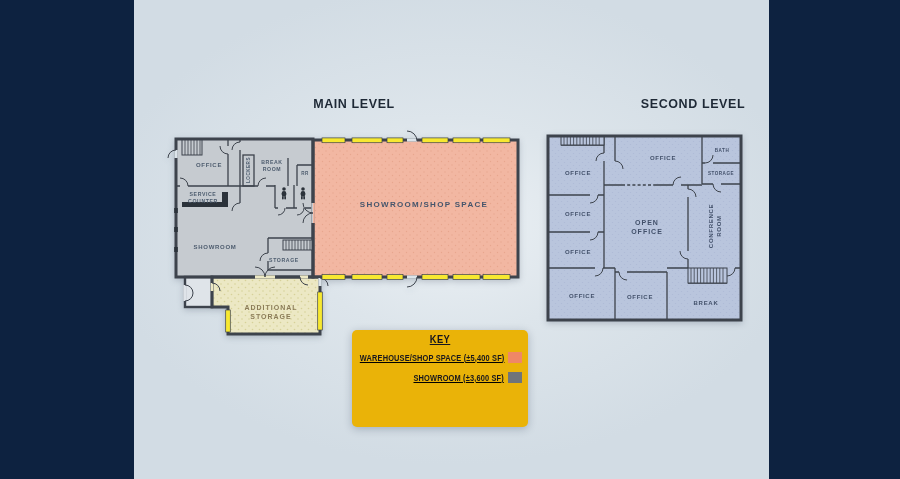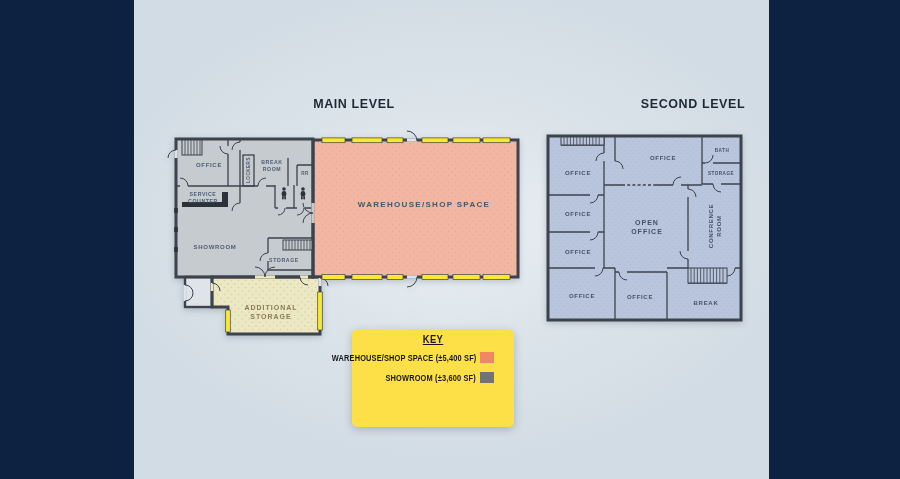--- a/index.html
+++ b/index.html
@@ -18,25 +18,25 @@
   .rl{position:absolute;transform:translate(-50%,-50%);font-weight:bold;font-size:6px;
       letter-spacing:.7px;color:#4d5c6e;text-align:center;line-height:1.35;white-space:nowrap;}
   .rl.wrap{white-space:normal;}
   .rl.rot{transform:translate(-50%,-50%) rotate(-90deg);}
   .rl.second{color:#42506a;}
   .rl.tiny{font-size:4.6px;letter-spacing:.5px;}
   .rl.small{font-size:5.2px;letter-spacing:.6px;}
   .rl.big{font-size:8px;letter-spacing:1.3px;color:#46566c;}
   .rl.med{font-size:7px;letter-spacing:1px;}
   .rl.brown{color:#8b7c58;}
-  .key{position:absolute;left:352px;top:330px;width:162px;height:97px;background:#fde047;
+  .key{position:absolute;left:352px;top:330px;width:176px;height:97px;background:#eab308;
        border-radius:5px;box-shadow:0 2px 8px rgba(20,35,60,.25);padding-top:3px;box-sizing:border-box;}
   .key-title{text-align:center;font-weight:bold;font-size:11px;text-decoration:underline;
              letter-spacing:.5px;color:#16161e;transform:scaleX(.85);height:14px;}
-  .key-row{display:flex;align-items:center;justify-content:flex-end;height:20px;padding-right:20px;}
+  .key-row{display:flex;align-items:center;justify-content:flex-end;height:20px;padding-right:6px;text-decoration:underline;}
   .key-label{font-weight:bold;font-size:9.5px;color:#16161e;letter-spacing:.2px;
              transform:scaleX(.78);transform-origin:100% 50%;white-space:nowrap;}
   .key-swatch{width:14px;height:11px;margin-left:4px;flex:0 0 auto;}
 </style>
 </head>
 <body>
 
 <div class="page">
   <div class="side left"></div>
   <div class="side right"></div>
@@ -170,21 +170,21 @@
       </g>
     </svg>
 
     <div class="rl" style="left:39px;top:37px;">OFFICE</div>
     <div class="rl wrap small" style="left:33px;top:70px;width:34px;">SERVICE COUNTER</div>
     <div class="rl rot tiny" style="left:78.5px;top:42px;">LOCKERS</div>
     <div class="rl wrap small" style="left:102px;top:38px;width:26px;">BREAK ROOM</div>
     <div class="rl tiny" style="left:135px;top:46px;">RR</div>
     <div class="rl" style="left:45px;top:119px;">SHOWROOM</div>
     <div class="rl small" style="left:114px;top:133px;">STORAGE</div>
-    <div class="rl big" style="left:254px;top:77px;">WAREHOUSE/SHOP SPACE</div>
+    <div class="rl big" style="left:254px;top:77px;">SHOWROOM/SHOP SPACE</div>
     <div class="rl wrap med brown" style="left:101px;top:184px;width:64px;">ADDITIONAL STORAGE</div>
   </div>
 
   <div class="plan" style="left:545px;top:131px;width:200px;height:193px;">
     <svg width="200" height="193" viewBox="0 0 200 193">
       <defs>
         <pattern id="pat2" width="6" height="6" patternUnits="userSpaceOnUse">
           <rect width="6" height="6" fill="#b9c5dd"></rect>
           <circle cx="1.5" cy="1.5" r=".6" fill="#adbad6"></circle>
           <circle cx="4.5" cy="4.5" r=".6" fill="#adbad6"></circle>

